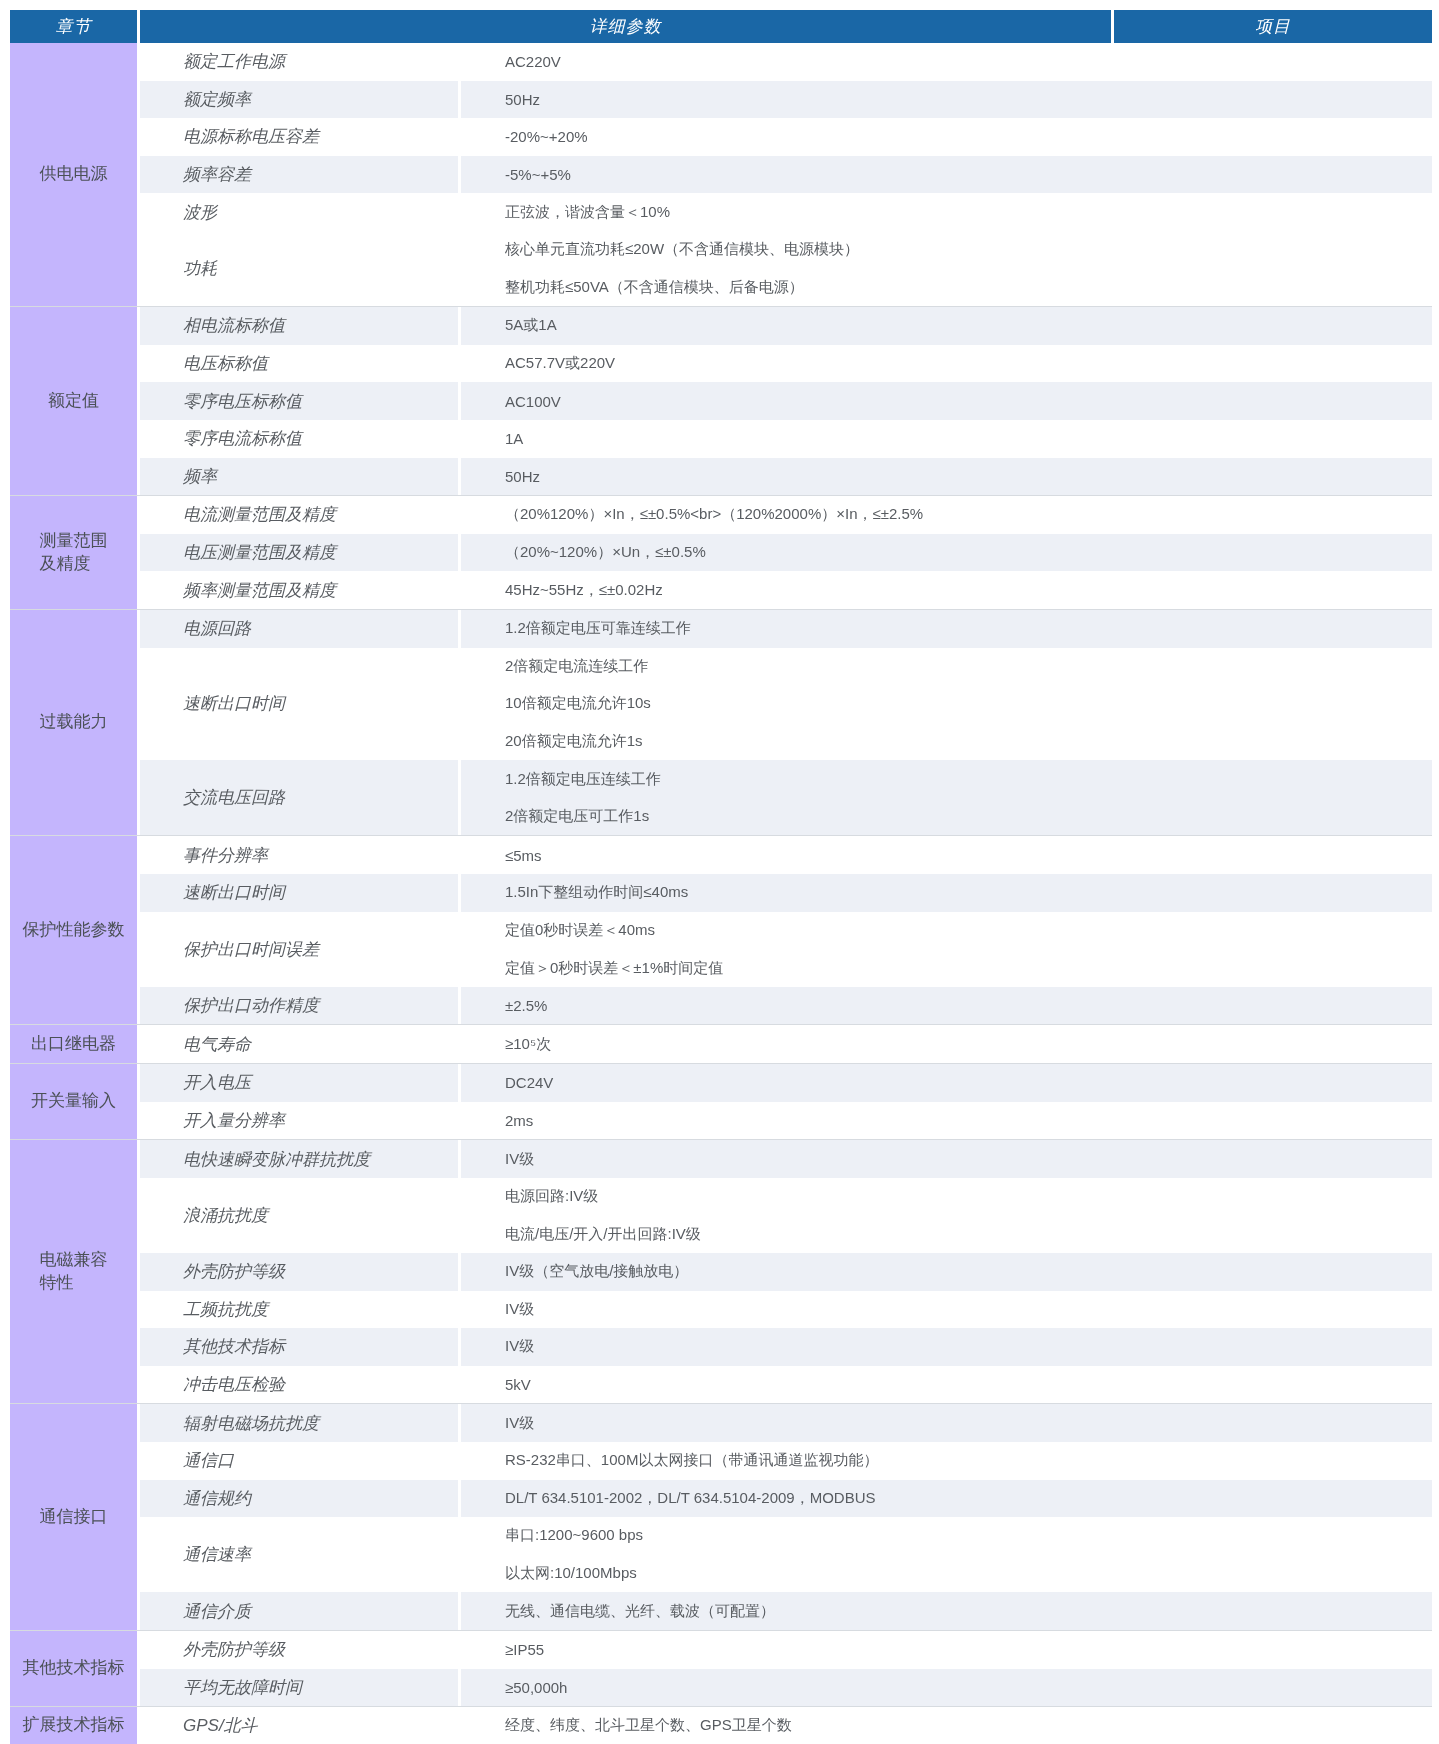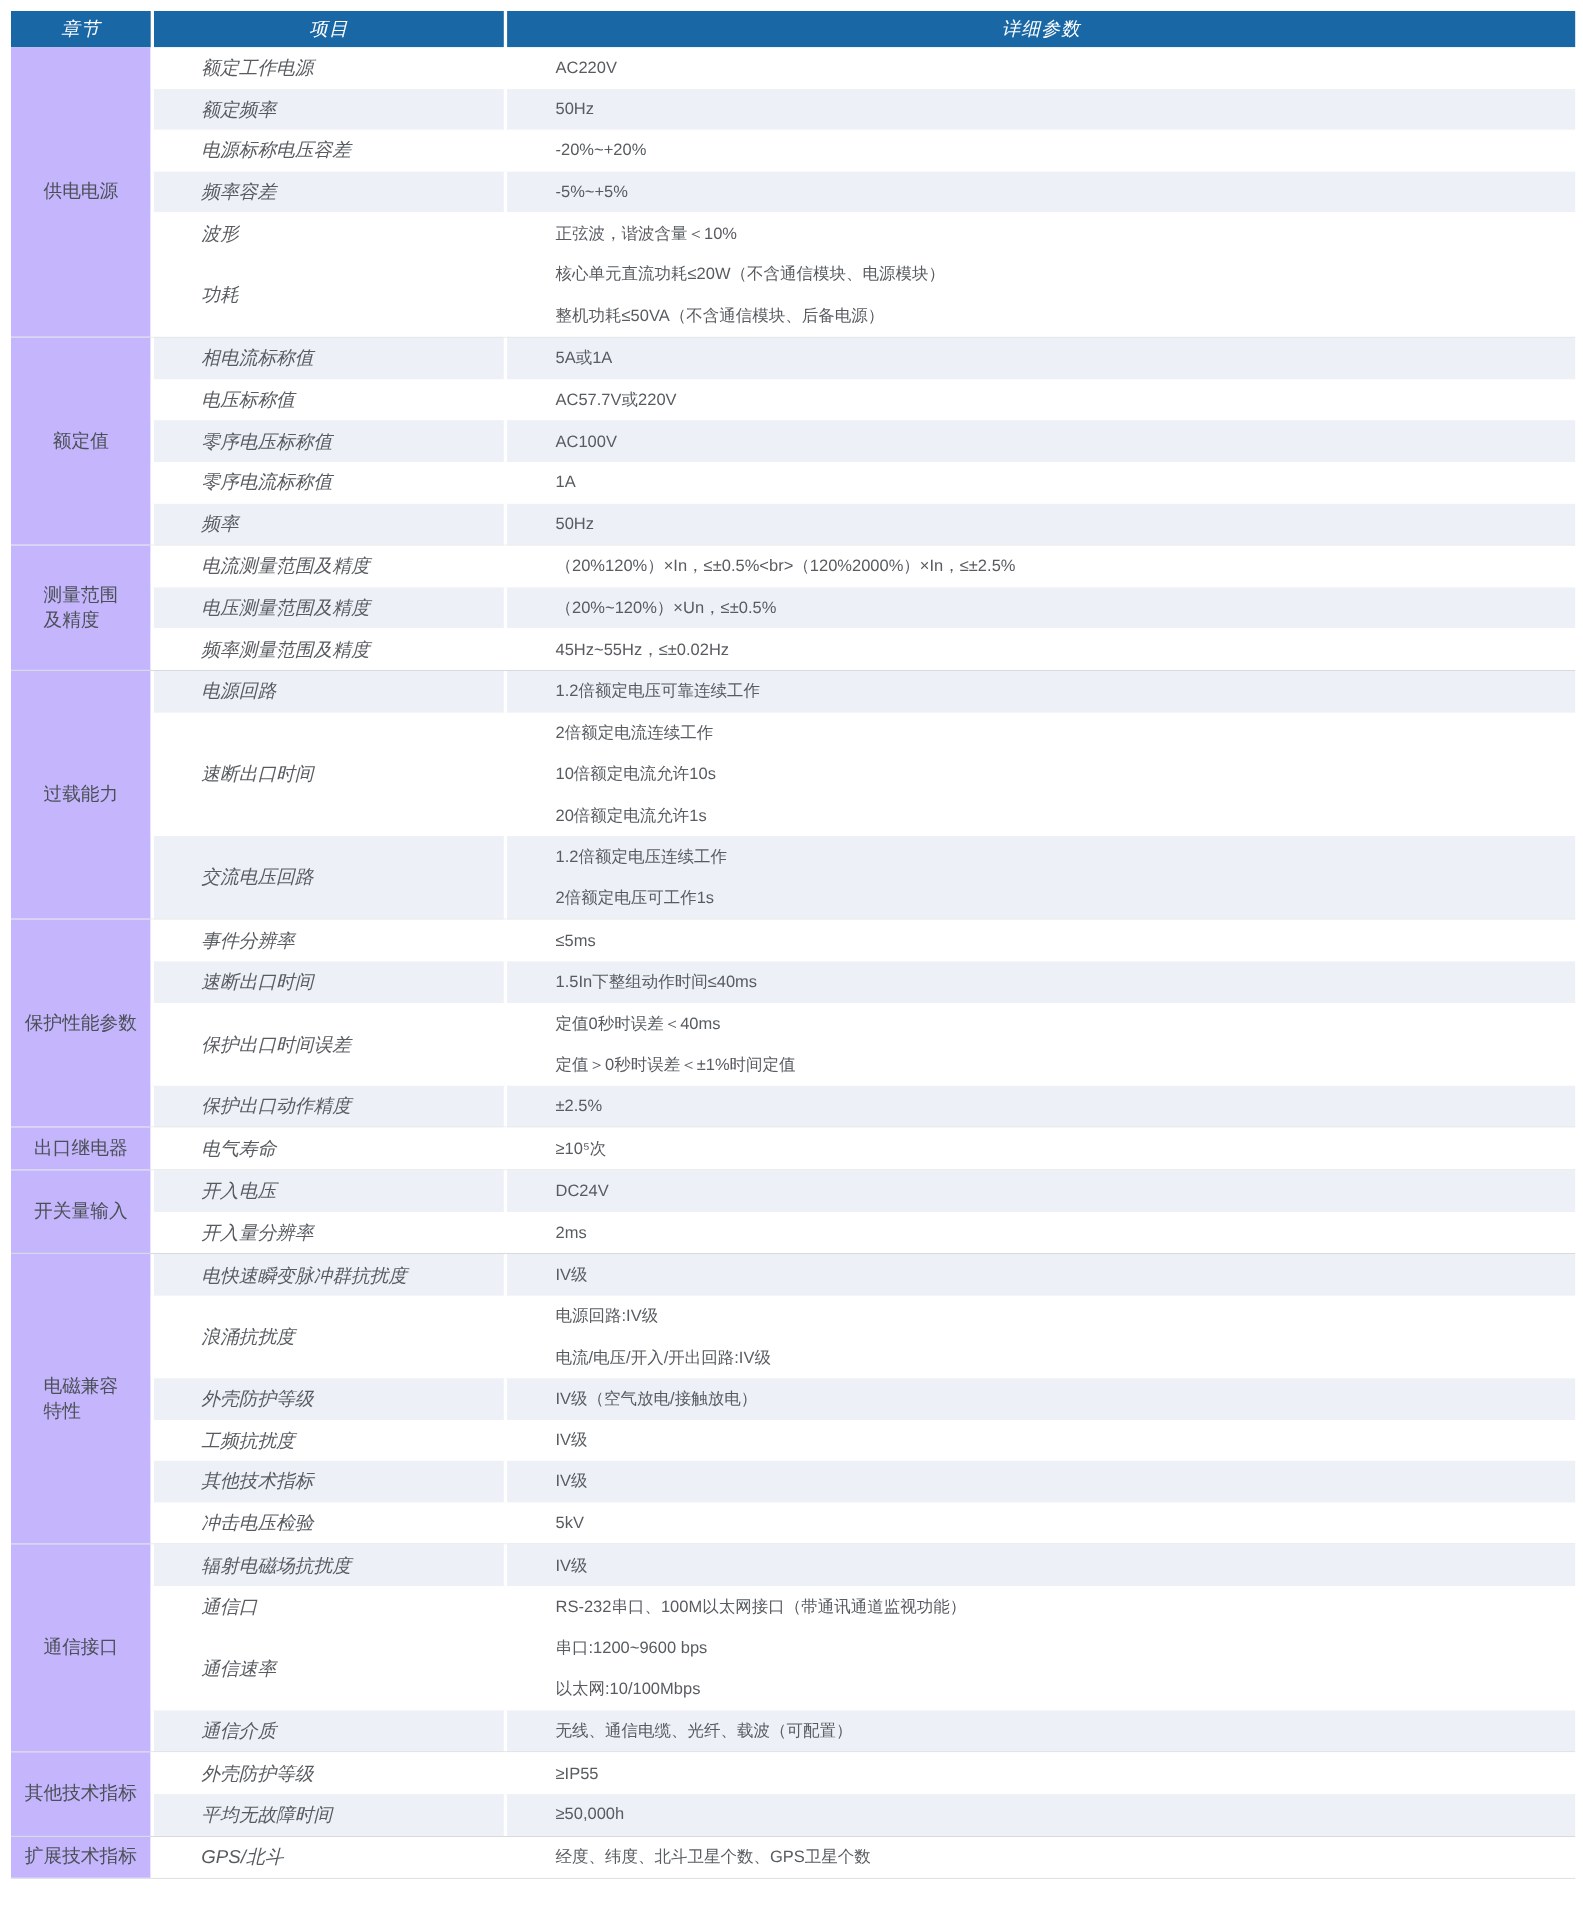--- a/index.html
+++ b/index.html
@@ -46,22 +46,22 @@
     height:37.6px;display:flex;align-items:center;padding-left:44px;
     color:var(--body-text,#585c61);font-size:15px;
   }
 </style>
 </head>
 <body>
 
 <div class="spec-table">
   <div class="thead">
     <div class="th th-chapter">章节</div>
+    <div class="th th-params">详细参数</div>
     <div class="th th-item">项目</div>
-    <div class="th th-params">详细参数</div>
   </div>
   <div class="tbody" id="tbody">
       <div class="section">
         <div class="chapter-cell">供电电源</div>
         <div class="rows">
           <div class="row bg-white">
             <div class="cell-item">额定工作电源</div>
             <div class="cell-params">
               <div class="pline">AC220V</div>
             </div>
@@ -291,20 +291,26 @@
           <div class="row bg-stripe">
             <div class="cell-item">辐射电磁场抗扰度</div>
             <div class="cell-params">
               <div class="pline">IV级</div>
             </div>
           </div>
           <div class="row bg-white">
             <div class="cell-item">通信口</div>
             <div class="cell-params">
               <div class="pline">RS-232串口、100M以太网接口（带通讯通道监视功能）</div>
+            </div>
+          </div>
+          <div class="row bg-stripe">
+            <div class="cell-item">通信规约</div>
+            <div class="cell-params">
+              <div class="pline">DL/T 634.5101-2002，DL/T 634.5104-2009，MODBUS</div>
             </div>
           </div>
           <div class="row bg-white">
             <div class="cell-item">通信速率</div>
             <div class="cell-params">
               <div class="pline">串口:1200~9600 bps</div>
               <div class="pline">以太网:10/100Mbps</div>
             </div>
           </div>
           <div class="row bg-stripe">

